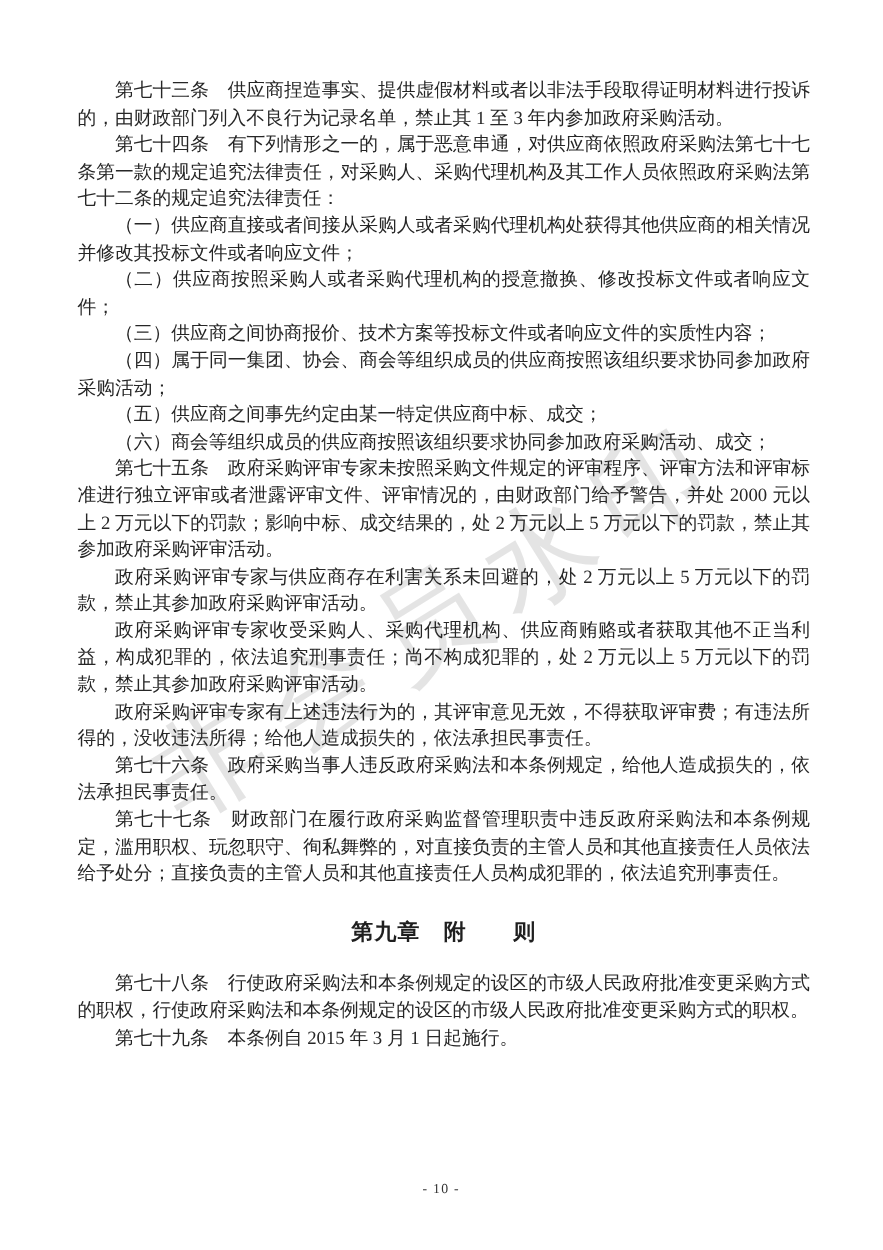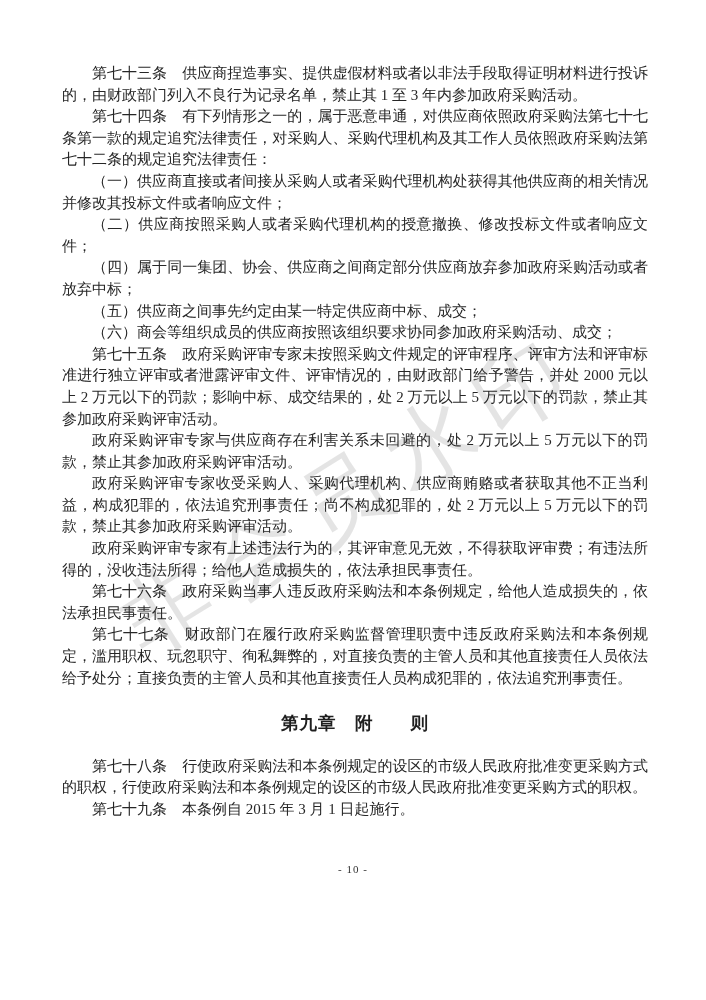--- a/index.html
+++ b/index.html
@@ -57,41 +57,42 @@
     text-align: center;
     text-indent: 0;
     font-size: 17.5px;
     font-weight: bold;
     color: #1f1f1f;
     letter-spacing: 1px;
   }
   .footer {
     position: absolute;
     left: 0;
-    top: 863px;
+    top: 945px;
     width: 100%;
     text-align: center;
     font-size: 11px;
     color: #333333;
     letter-spacing: 1px;
     z-index: 2;
   }
 </style>
 </head>
 <body>
 
 <div class="page">
   <div class="watermark">非会员水印</div>
 
   <div class="content">
       <p class="paragraph">第七十三条　供应商捏造事实、提供虚假材料或者以非法手段取得证明材料进行投诉的，由财政部门列入不良行为记录名单，禁止其 1 至 3 年内参加政府采购活动。</p>
       <p class="paragraph">第七十四条　有下列情形之一的，属于恶意串通，对供应商依照政府采购法第七十七条第一款的规定追究法律责任，对采购人、采购代理机构及其工作人员依照政府采购法第七十二条的规定追究法律责任：</p>
       <p class="paragraph">（一）供应商直接或者间接从采购人或者采购代理机构处获得其他供应商的相关情况并修改其投标文件或者响应文件；</p>
       <p class="paragraph">（二）供应商按照采购人或者采购代理机构的授意撤换、修改投标文件或者响应文件；</p>
-      <p class="paragraph">（四）属于同一集团、协会、供应商之间商定部分供应商放弃参加政府采购活动或者放弃中标；</p>
+      <p class="paragraph">（三）供应商之间协商报价、技术方案等投标文件或者响应文件的实质性内容；</p>
+      <p class="paragraph">（四）属于同一集团、协会、商会等组织成员的供应商按照该组织要求协同参加政府采购活动；</p>
       <p class="paragraph">（五）供应商之间事先约定由某一特定供应商中标、成交；</p>
       <p class="paragraph">（六）商会等组织成员的供应商按照该组织要求协同参加政府采购活动、成交；</p>
       <p class="paragraph">第七十五条　政府采购评审专家未按照采购文件规定的评审程序、评审方法和评审标准进行独立评审或者泄露评审文件、评审情况的，由财政部门给予警告，并处 2000 元以上 2 万元以下的罚款；影响中标、成交结果的，处 2 万元以上 5 万元以下的罚款，禁止其参加政府采购评审活动。</p>
       <p class="paragraph">政府采购评审专家与供应商存在利害关系未回避的，处 2 万元以上 5 万元以下的罚款，禁止其参加政府采购评审活动。</p>
       <p class="paragraph">政府采购评审专家收受采购人、采购代理机构、供应商贿赂或者获取其他不正当利益，构成犯罪的，依法追究刑事责任；尚不构成犯罪的，处 2 万元以上 5 万元以下的罚款，禁止其参加政府采购评审活动。</p>
       <p class="paragraph">政府采购评审专家有上述违法行为的，其评审意见无效，不得获取评审费；有违法所得的，没收违法所得；给他人造成损失的，依法承担民事责任。</p>
       <p class="paragraph">第七十六条　政府采购当事人违反政府采购法和本条例规定，给他人造成损失的，依法承担民事责任。</p>
       <p class="paragraph">第七十七条　财政部门在履行政府采购监督管理职责中违反政府采购法和本条例规定，滥用职权、玩忽职守、徇私舞弊的，对直接负责的主管人员和其他直接责任人员依法给予处分；直接负责的主管人员和其他直接责任人员构成犯罪的，依法追究刑事责任。</p>
       <h2 class="chapter-heading">第九章　附　　则</h2>
       <p class="paragraph">第七十八条　行使政府采购法和本条例规定的设区的市级人民政府批准变更采购方式的职权，行使政府采购法和本条例规定的设区的市级人民政府批准变更采购方式的职权。</p>

